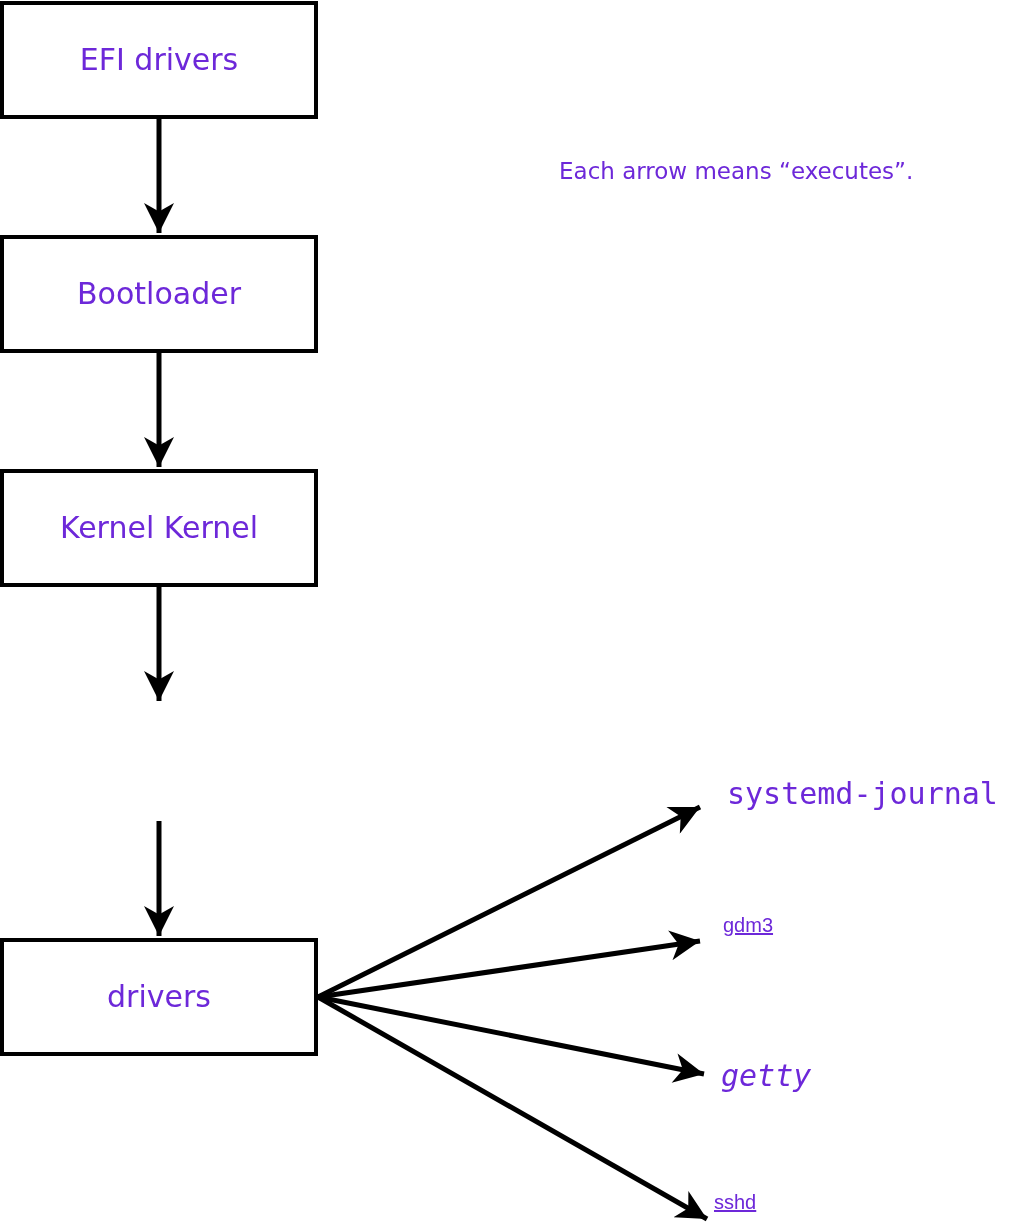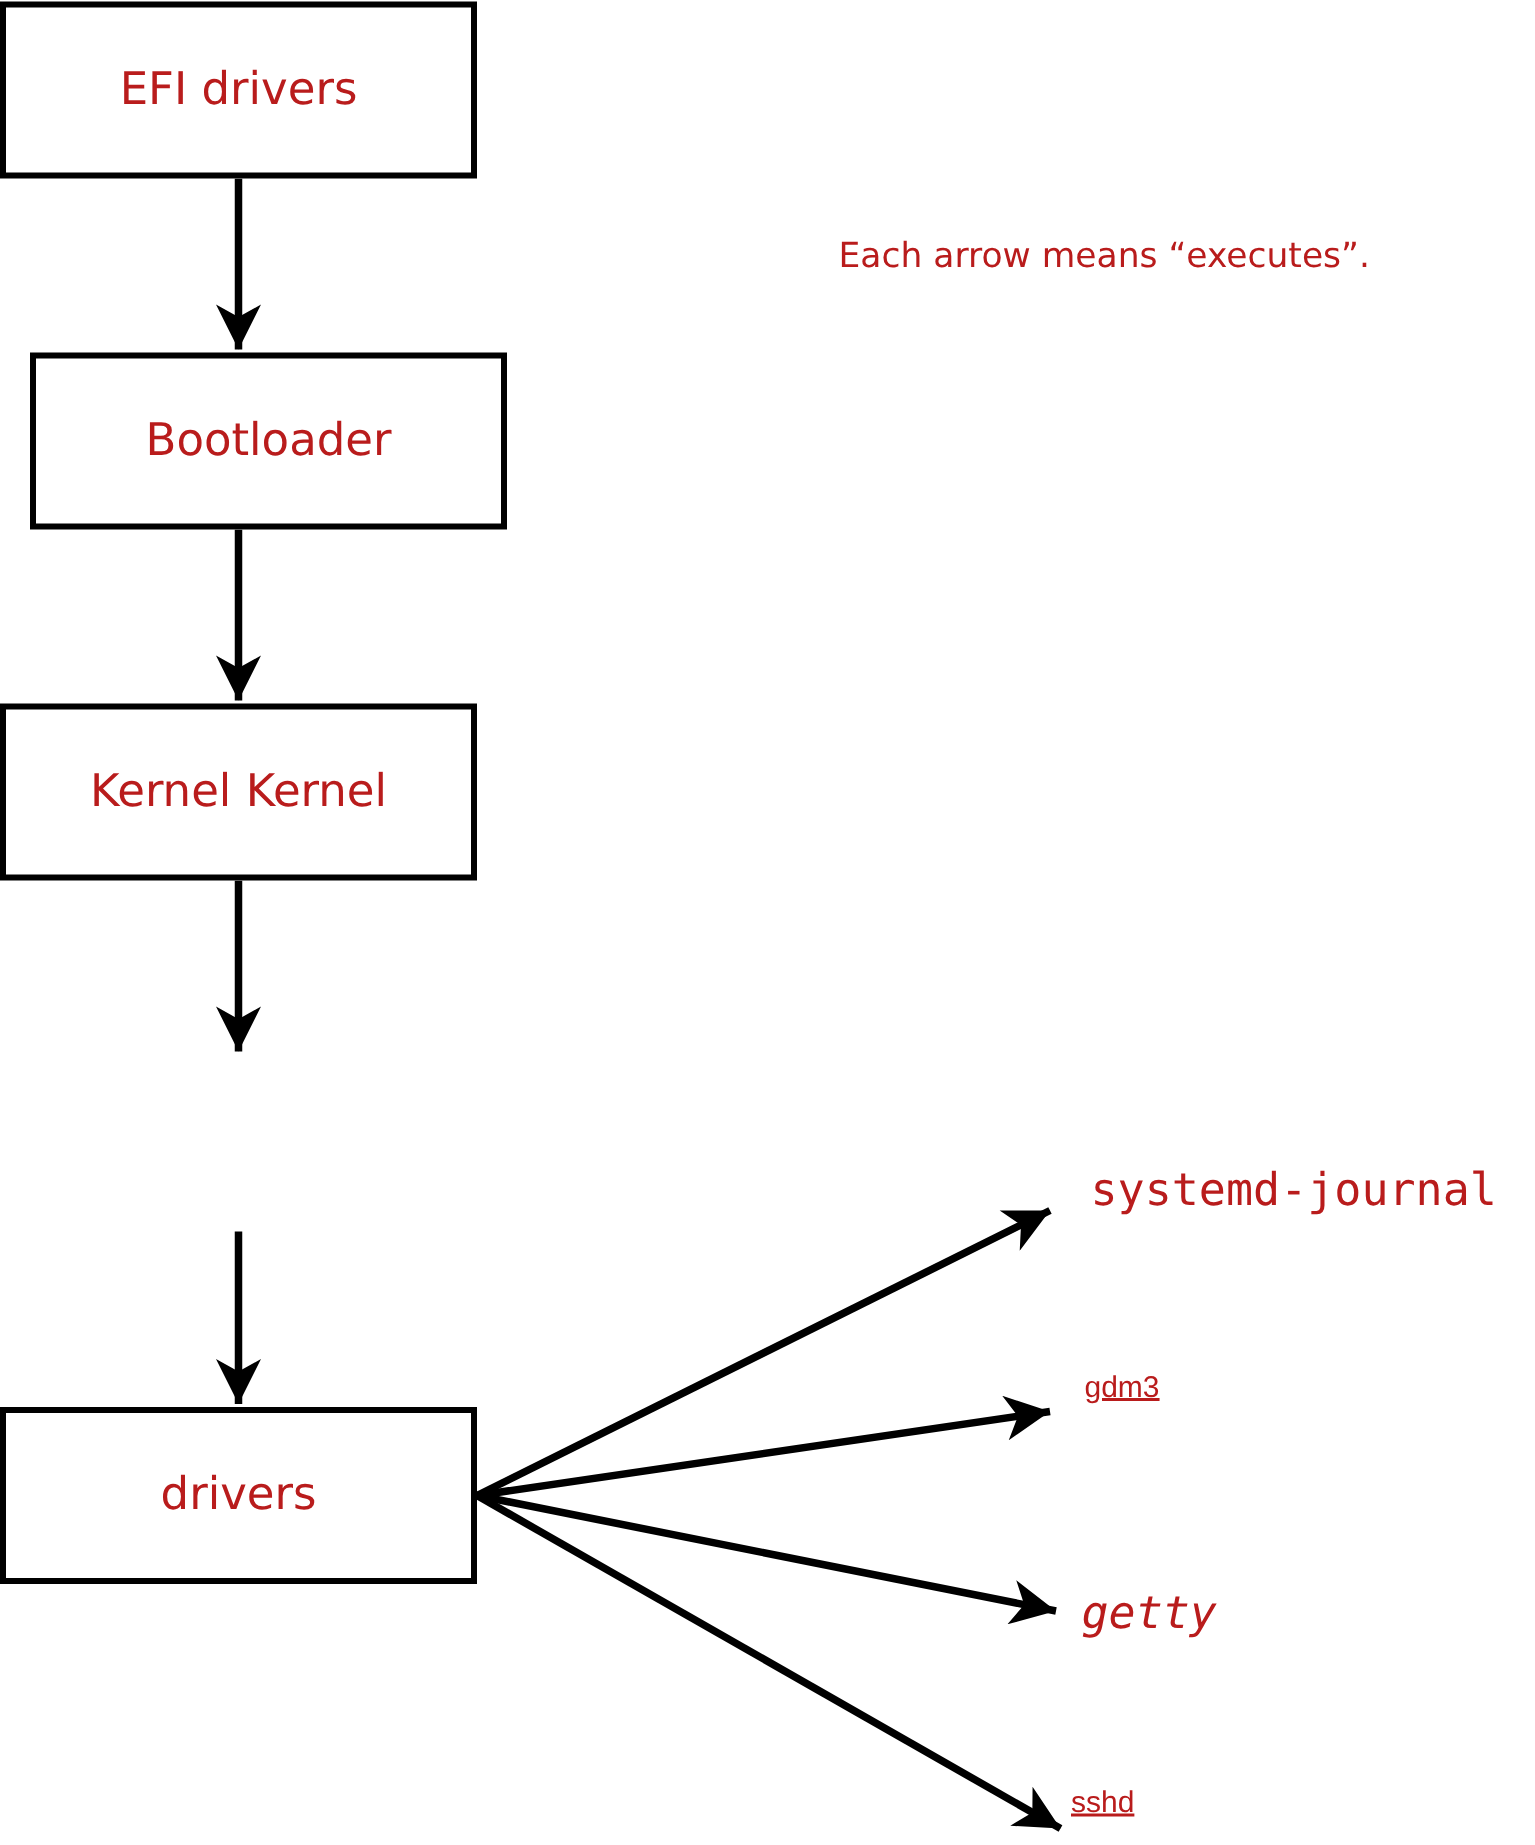--- a/index.html
+++ b/index.html
@@ -7,21 +7,21 @@
     padding: 0;
     background: #ffffff;
   }
   #canvas {
     position: relative;
     width: 1023px;
     height: 1230px;
     background: #ffffff;
     overflow: hidden;
     font-family: "DejaVu Sans", sans-serif;
-    color: #b91c1c;
+    color: #6d28d9;
   }
   #arrow-layer {
     position: absolute;
     left: 0;
     top: 0;
     width: 1023px;
     height: 1230px;
   }
   .node-box {
     position: absolute;
@@ -32,21 +32,21 @@
     border: 4px solid #000000;
     background: #ffffff;
     display: flex;
     align-items: center;
     justify-content: center;
     font-size: 30px;
     line-height: 1;
     white-space: nowrap;
   }
   .node-box.b0 { top: 1px; }
-  .node-box.b1 { top: 235px; margin-left: 20px; }
+  .node-box.b1 { top: 235px; }
   .node-box.b2 { top: 469px; }
   .node-box.b3 { top: 703px; }
   .node-box.b4 { top: 938px; }
   .free-label {
     position: absolute;
     line-height: 1;
     white-space: nowrap;
   }
   .mono-label {
     font-family: "DejaVu Sans Mono", monospace;

